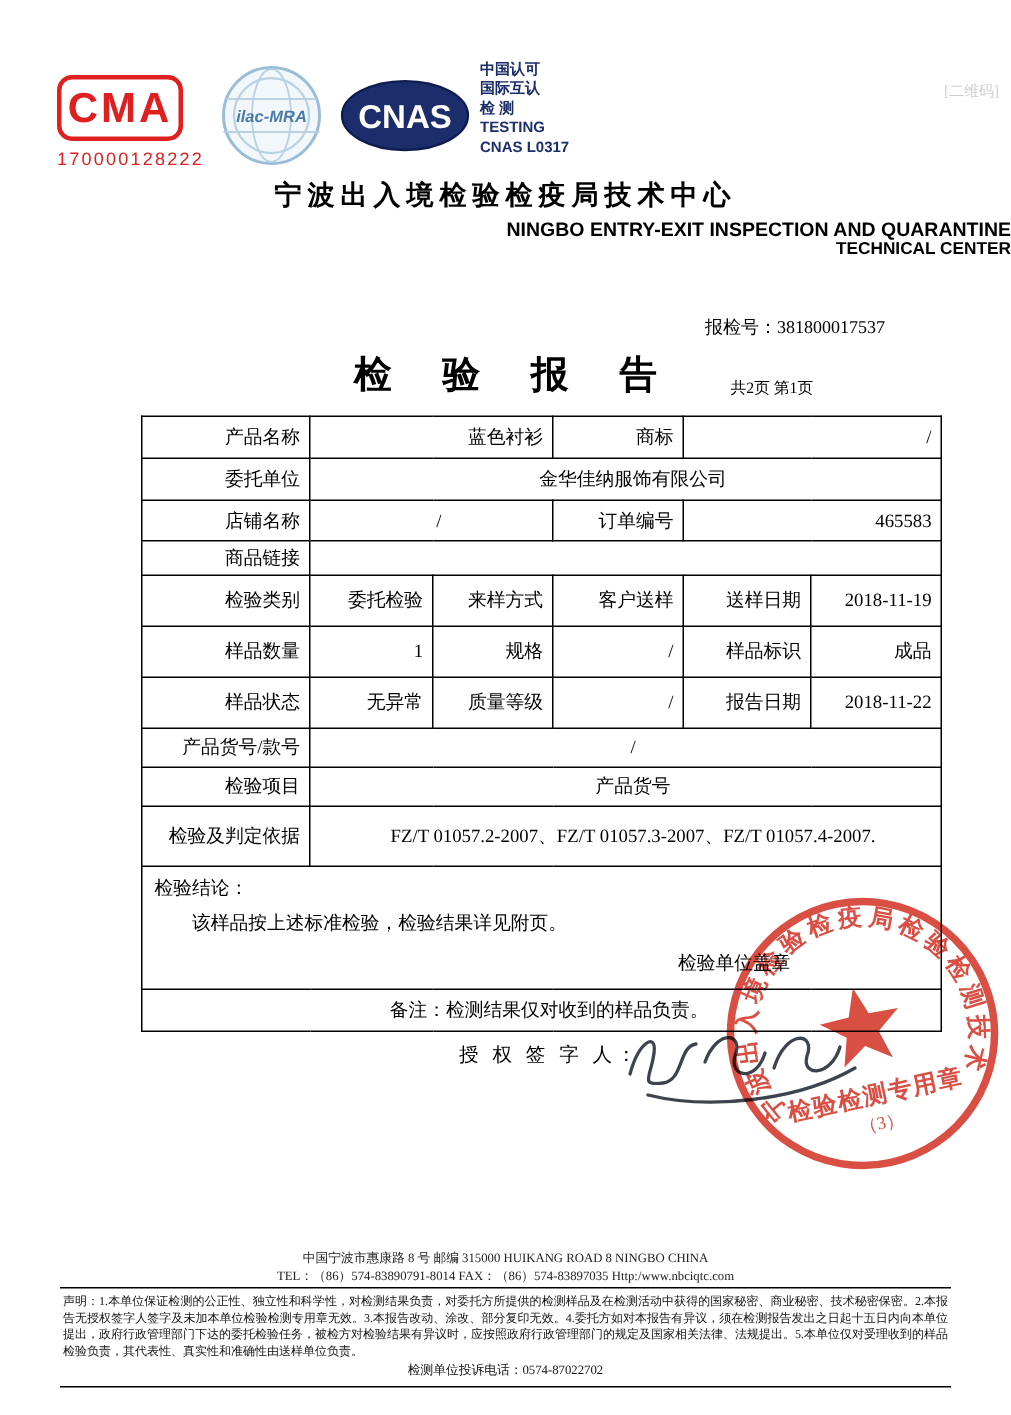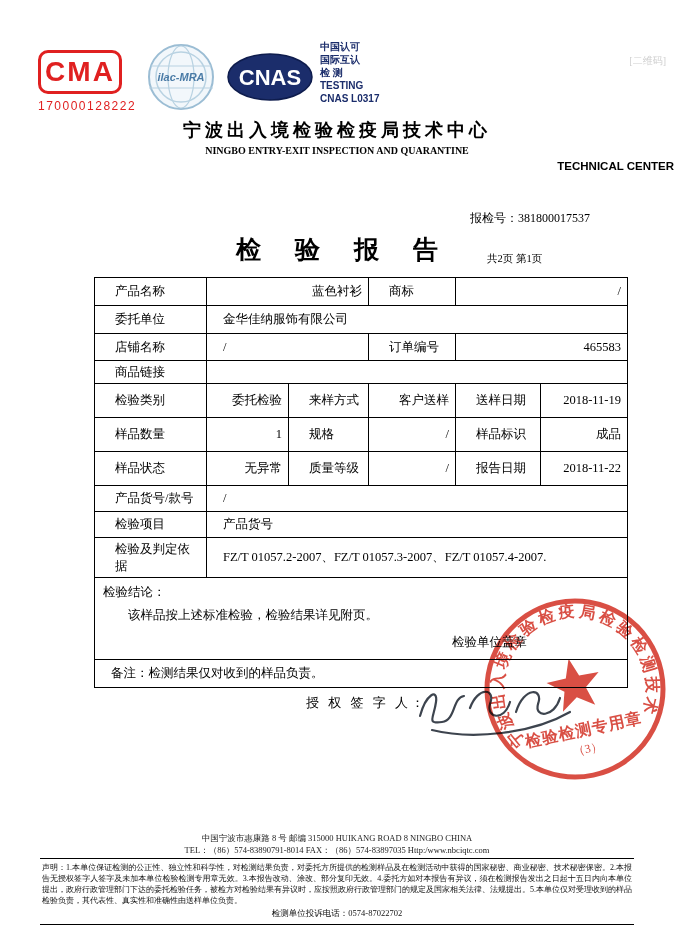--- a/index.html
+++ b/index.html
@@ -29,39 +29,39 @@
 
   .accred { position:absolute; left:320px; top:40px; color:#1b2d6b;
     font-family:"Liberation Sans",sans-serif; font-weight:bold;
     font-size:10px; line-height:13px; }
 
   .qr-ph { position:absolute; right:8px; top:54px; color:#cfcfcf; font-size:10px; }
 
   
   .org-cn { position:absolute; left:0; top:118px; width:100%; text-align:center;
     font-size:18px; font-weight:bold; letter-spacing:4px; }
-  .org-en1 { position:absolute; left:0; top:145px; width:100%; text-align:center;
-    font-size:10px; font-weight:bold; font-family:Liberation Serif, serif; }
+  .org-en1 { position:absolute; left:0; top:145px; width:100%; text-align:right;
+    font-size:13px; font-weight:bold; font-family:Liberation Sans, sans-serif; }
   .org-en2 { position:absolute; left:0; top:160px; width:100%; text-align:right;
     font-size:11.5px; font-weight:bold; font-family:"Liberation Sans",sans-serif; }
 
   .report-no { position:absolute; right:84px; top:210px; font-size:12px; }
 
   .main-title { position:absolute; left:0; top:233px; width:100%; text-align:center;
     font-size:25px; font-weight:bold; letter-spacing:34px; padding-left:34px; }
   .pages { position:absolute; left:487px; top:252px; font-size:10.5px; }
 
   
   table.report-table {
     position:absolute; left:94px; top:277px; width:533px;
     border-collapse:collapse; table-layout:fixed; font-size:12.5px;
   }
   .report-table td { border:1px solid #000; text-align:right; padding:2px 6px; overflow:hidden; }
-  .report-table td.lab { text-align:left; padding-left:20px; }
-  .report-table td.left { text-align:left; padding-left:16px; }
+  .report-table td.lab { text-align:right; padding-left:0; }
+  .report-table td.left { text-align:center; padding-left:16px; }
   tr.h28{height:28px} tr.h27{height:27px} tr.h23{height:23px}
   tr.h34{height:34px} tr.h26{height:26px} tr.h40{height:40px}
   tr.h82{height:82px} tr.hrem{height:28px}
   td.concl { text-align:left; vertical-align:top; padding:6px 8px; position:relative; }
   .concl-line2 { text-indent:2em; margin-top:6px; }
   .seal-hint { position:absolute; right:100px; top:56px; }
 
   
   .sign-label { position:absolute; left:306px; top:694px; font-size:13px; letter-spacing:3px; }
   .signature { position:absolute; left:412px; top:678px; }

